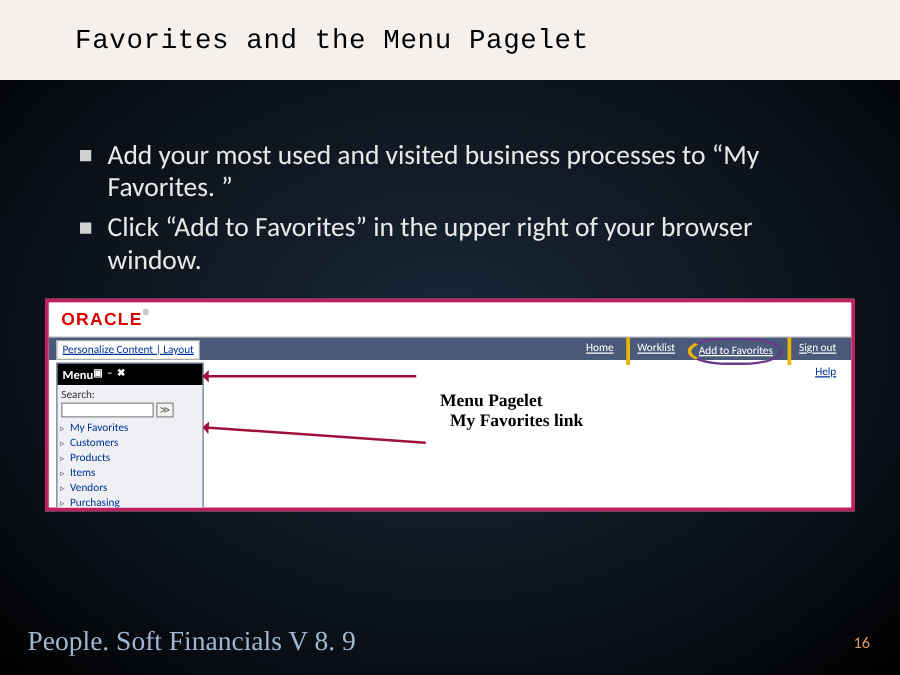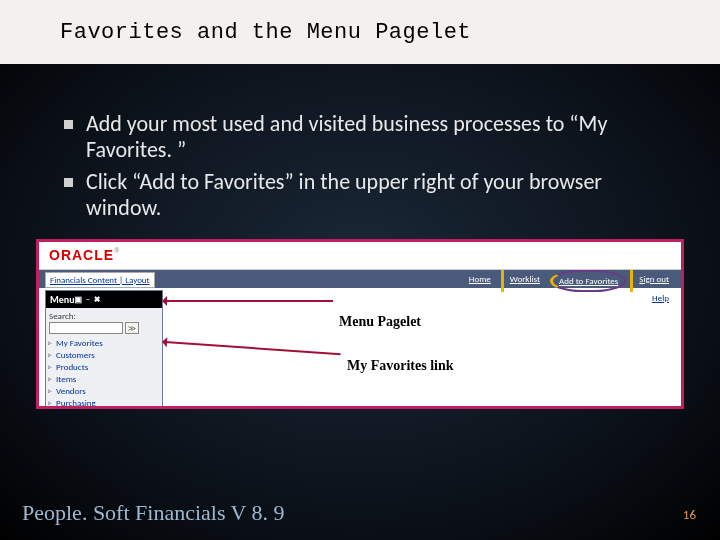--- a/index.html
+++ b/index.html
@@ -178,23 +178,24 @@
     left: 0; top: 0;
     font-size: 7px;
     color: #556;
   }
   .callout {
     position: absolute;
     font-family: "Times New Roman", serif;
     font-weight: bold;
     color: #000;
     font-size: 14px;
+    margin-left: 13px;
   }
   .callout.a { left: 300px; top: 72px; }
-  .callout.b { left: 308px; top: 116px; }
+  .callout.b { left: 308px; top: 88px; }
   .arrow {
     position: absolute;
     height: 2px;
     background: #a01038;
   }
   .arrow::before {
     content: "";
     position: absolute;
     left: -8px; top: -4px;
     border: 5px solid transparent;
@@ -230,21 +231,21 @@
 <ul class="bullets">
   <li>Add your most used and visited business processes to “My Favorites. ”</li>
   <li>Click “Add to Favorites” in the upper right of your browser window.</li>
 </ul>
 
 <div class="screenshot">
   <div class="oracle-bar">
     <span class="oracle-logo"><span>ORACLE</span><sup>®</sup></span>
   </div>
   <div class="header-strip">
-    <span class="plinks">Financials Content | Layout</span>
+    <span class="plinks">Personalize Content | Layout</span>
     <span class="rlinks">
       <span>Home</span>
       <span>Worklist</span>
       <span class="circled">Add to Favorites</span>
       <span>Sign out</span>
     </span>
   </div>
   <a class="help-link">Help</a>
 
   <div class="menu-pagelet">

